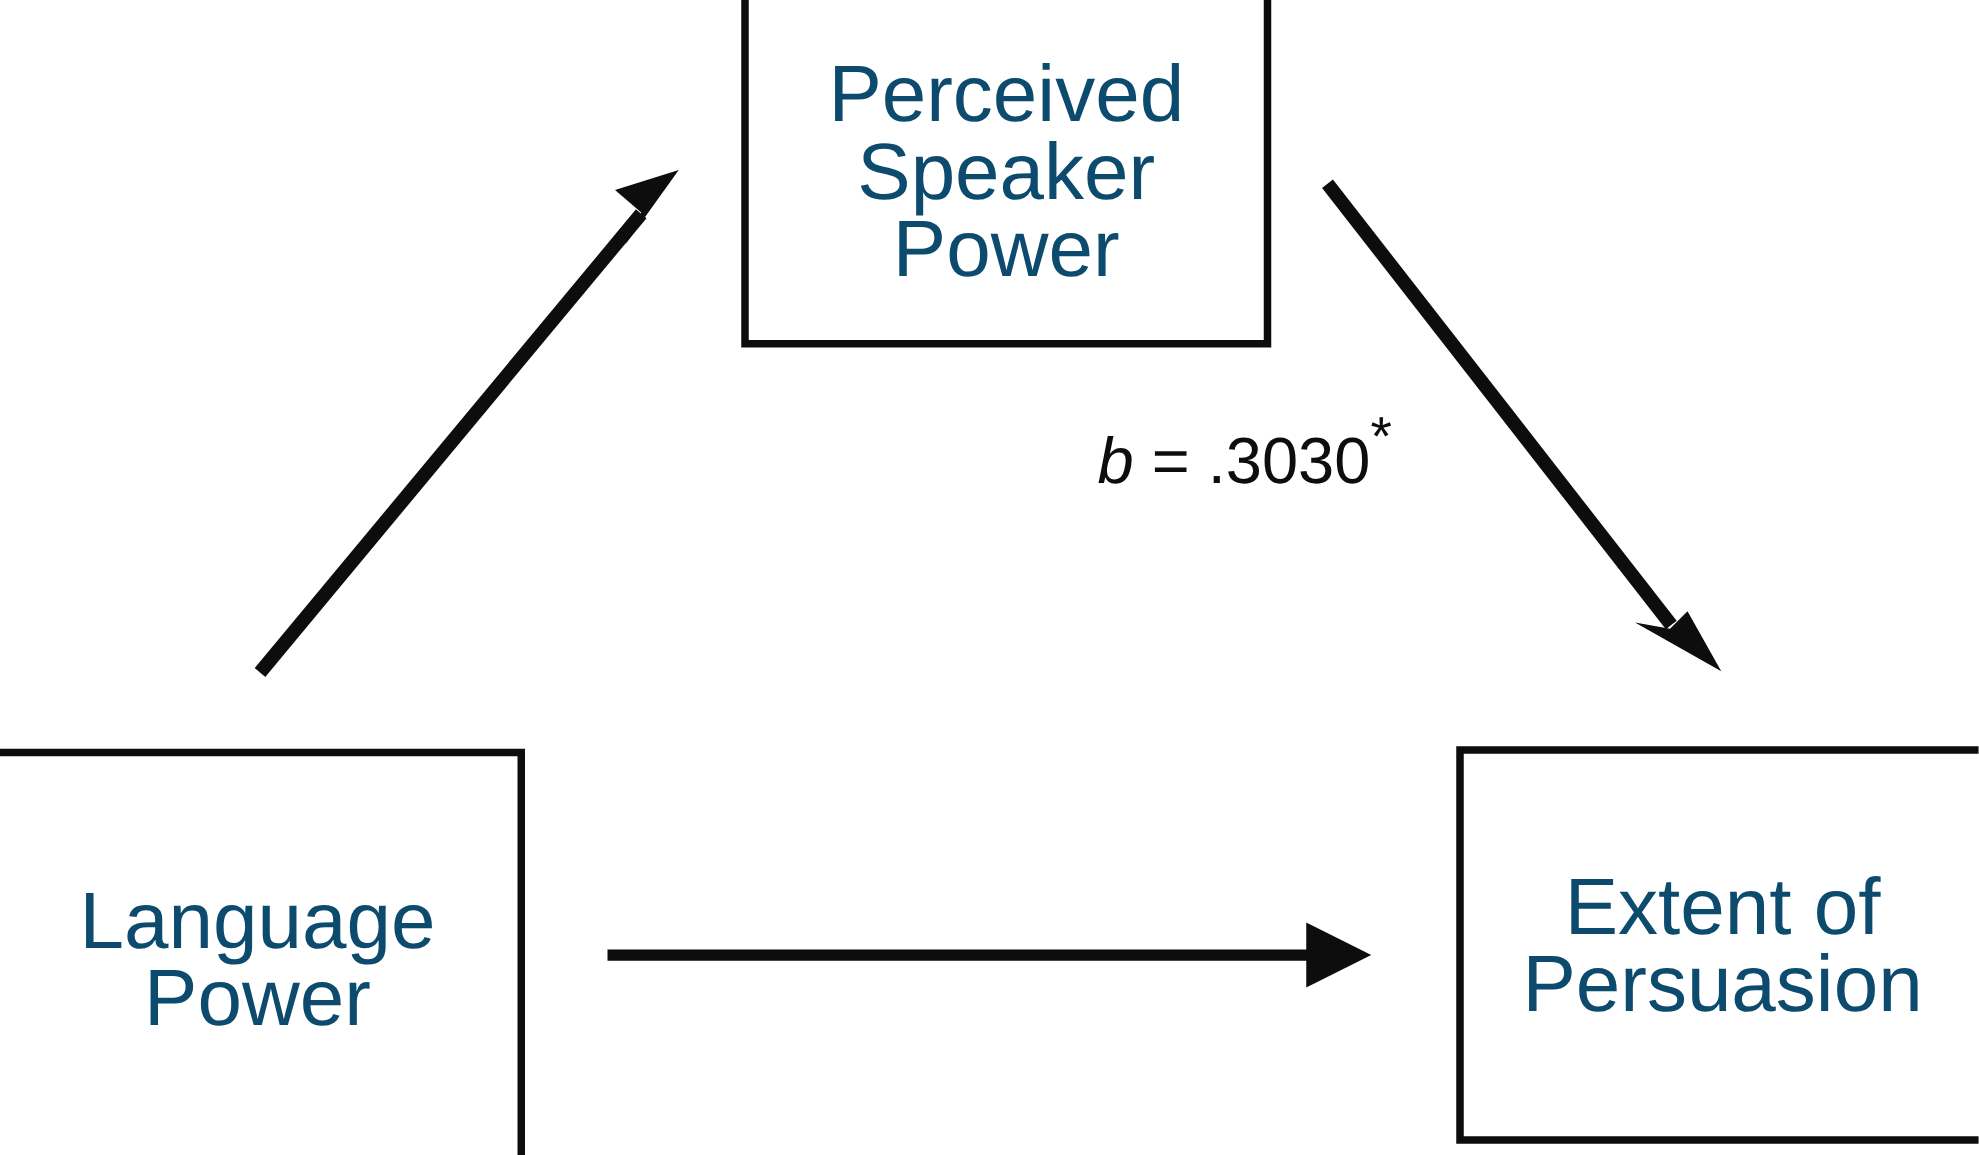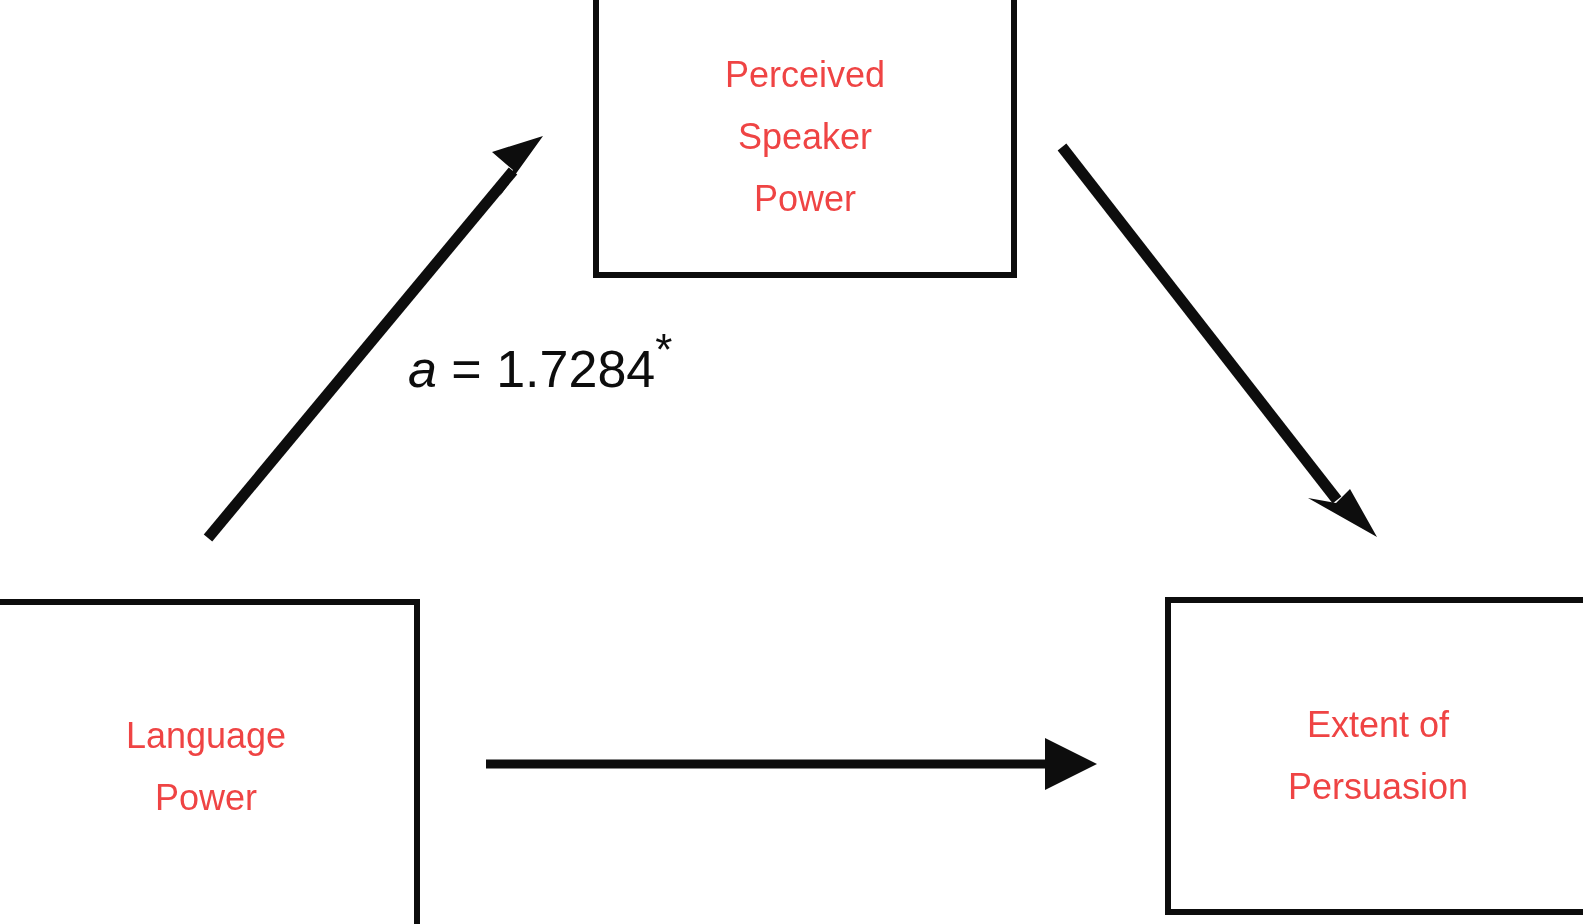--- a/index.html
+++ b/index.html
@@ -22,24 +22,24 @@
     position: absolute;
     box-sizing: border-box;
     border: 6px solid #0d0d0d;
     background: #ffffff;
     display: flex;
     align-items: center;
     justify-content: center;
     text-align: center;
   }
   .node-label {
-    font-size: 36px;
+    font-size: 64px;
     line-height: 62px;
     letter-spacing: 0px;
-    color: #ef4444;
+    color: #0c4a6e;
     white-space: pre-line;
   }
   
   #box-mediator {
     left: 593px;
     top: -34px;
     width: 424px;
     height: 312px;
   }
   #box-mediator .node-label {
@@ -120,19 +120,19 @@
       <line x1="1062" y1="147" x2="1337" y2="500" stroke="#0d0d0d" stroke-width="11" stroke-linecap="butt"></line>
       <polygon points="1377,537 1350,489 1336,503 1308,498" fill="#0d0d0d"></polygon>
     </g>
 
     <g>
       <line x1="486" y1="764" x2="1048" y2="764" stroke="#0d0d0d" stroke-width="9" stroke-linecap="butt"></line>
       <polygon points="1097,764 1045,738 1045,790" fill="#0d0d0d"></polygon>
     </g>
   </svg>
 
-  <div class="path-label" id="label-a">
-    <span class="sym">a</span><span> = </span><span>1.7284</span><span class="star">*</span>
+
+  <div class="path-label" id="label-b">
+    <span class="sym">b</span><span> = </span><span>.3030</span><span class="star">*</span>
   </div>
-
 
 
 </div>
 
 </body></html>

